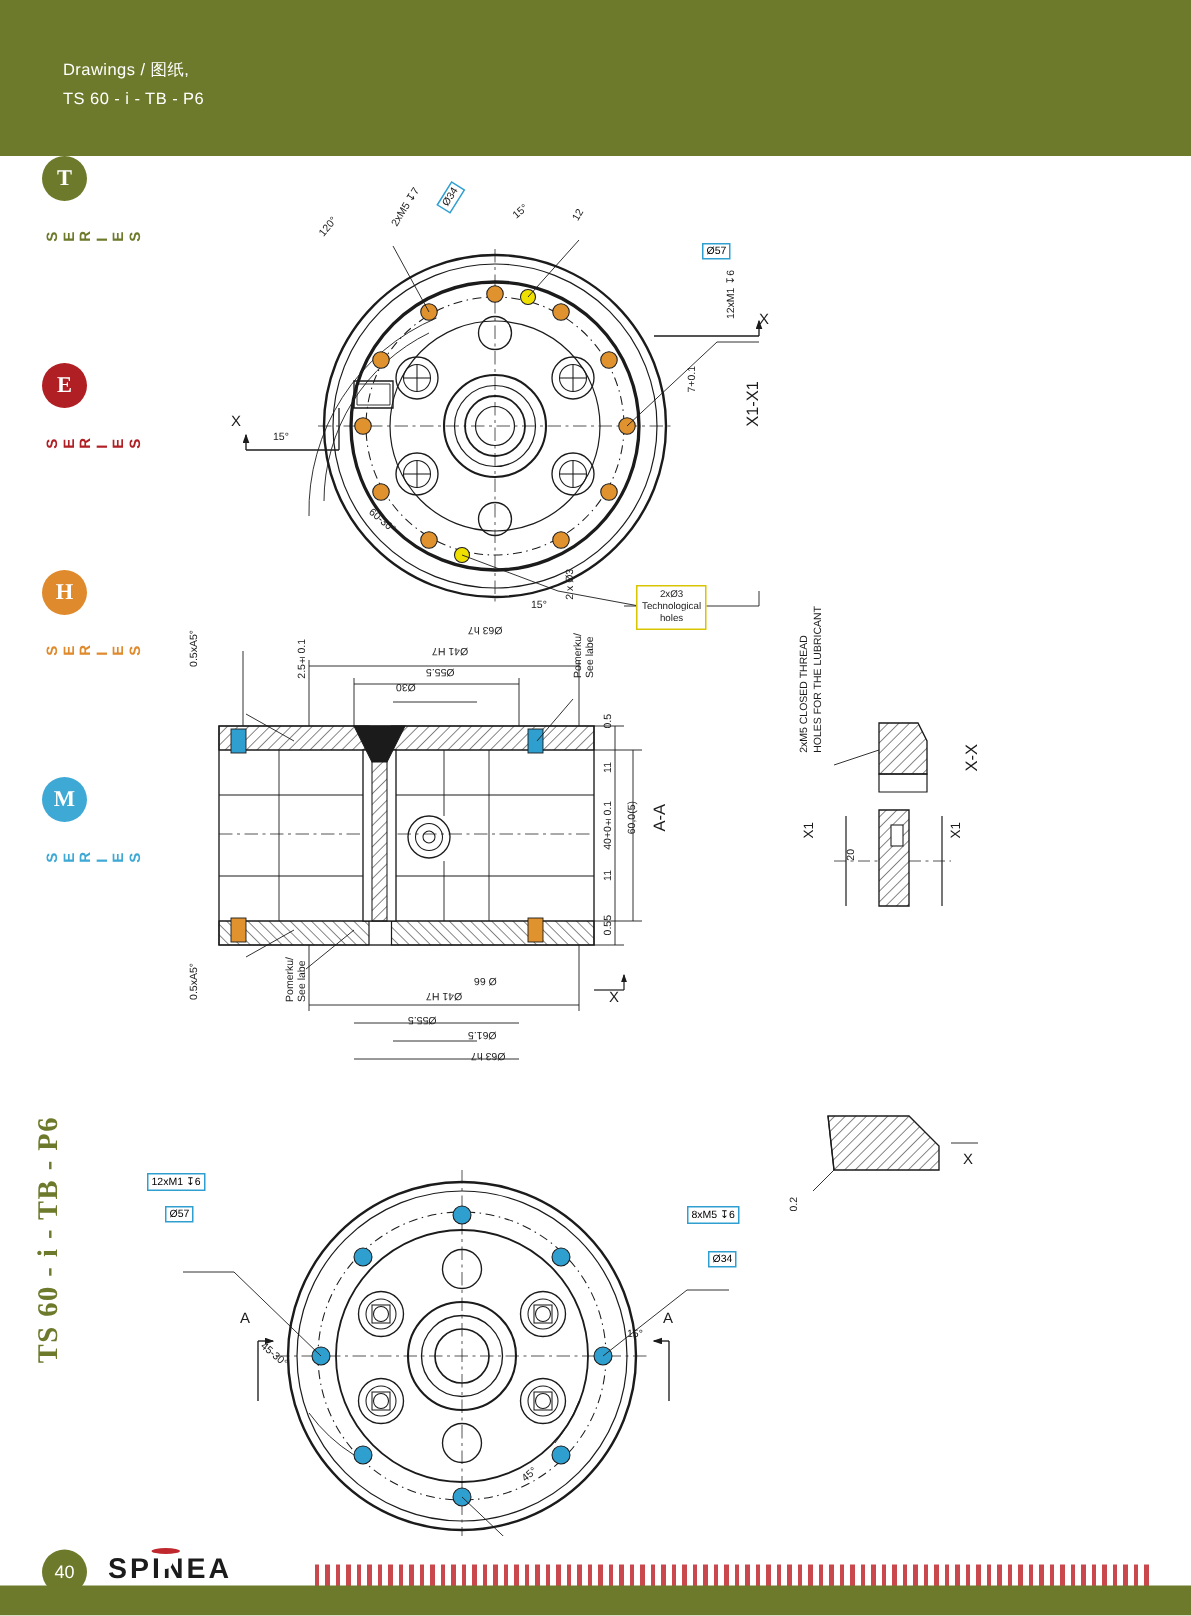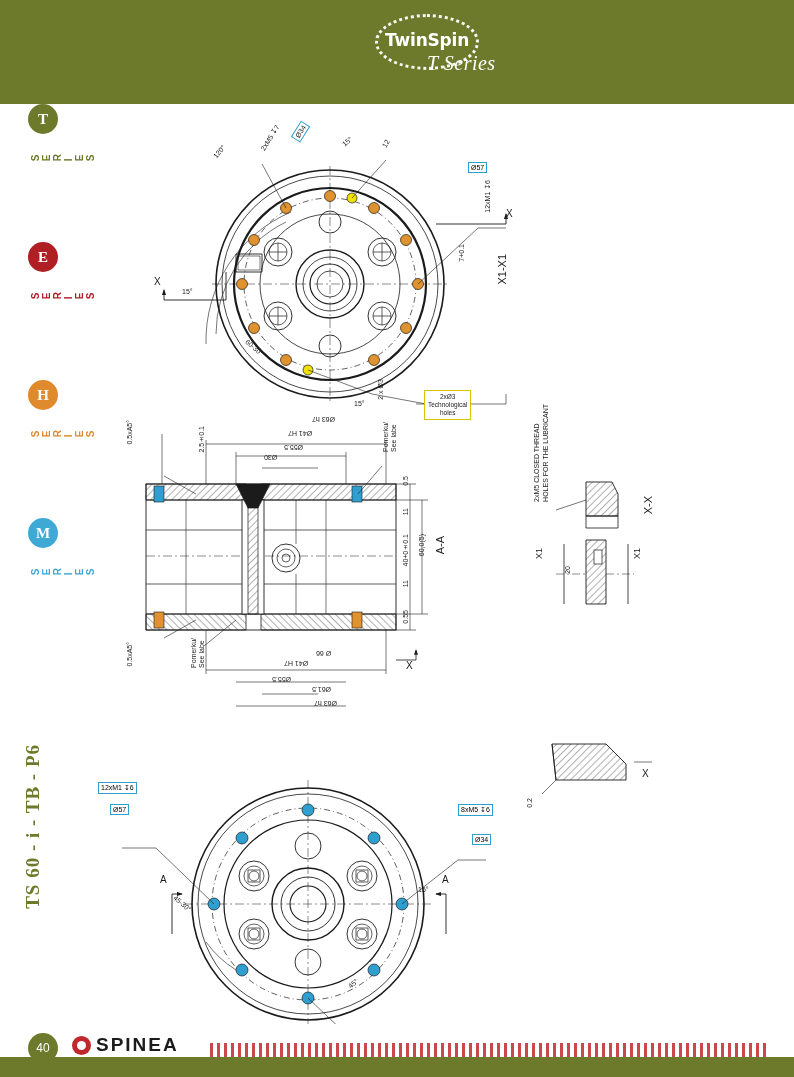--- a/index.html
+++ b/index.html
@@ -75,21 +75,21 @@
     background:#6e7a2b;
   }
   .page-circle {
     position:absolute; left:28px; bottom:14px; width:30px; height:30px;
     border-radius:50%; background:#6e7a2b; color:#fff;
     display:flex; align-items:center; justify-content:center;
     font-size:12px;
   }
   .spinea-logo {
     position:absolute; left:72px; bottom:19px; height:26px;
-    display:flex; align-items:center;
+    display:flex; align-items:center;flex-direction:column;
   }
   .spinea-mark {
     width:19px; height:19px; border-radius:50%; background:#c0282d;
     position:relative; margin-right:5px;
   }
   .spinea-mark::after {
     content:""; position:absolute; left:5px; top:5px; width:9px; height:9px;
     border-radius:50%; background:#ffffff;
   }
   .spinea-text {
@@ -135,25 +135,22 @@
   .tag-tech {
     position:absolute; font-size:6.5px; border:1px solid #d9c400;
     background:#ffffff; padding:2px 3px; line-height:8px; text-align:center;
     color:#1b1b1b;
   }
 </style>
 </head>
 <body>
 
 <div class="header">
-  <div class="logo-wrap">
-    <div class="logo-dots"></div>
-    <div class="logo-word">TwinSpin</div>
-    <div class="logo-series">T Series</div>
-  </div>
+  <div class="header-title">Drawings / 图纸,
+TS 60 - i - TB - P6</div>
 </div>
 
 <div class="sidebar">
   <div class="series-block" style="top:0;">
     <div class="series-badge" style="top:0; background:#6e7a2b;">T</div>
     <div class="series-label" style="color:#6e7a2b;">S E R I E S</div>
   </div>
   <div class="series-block" style="top:138px;">
     <div class="series-badge" style="top:0; background:#b01f24;">E</div>
     <div class="series-label" style="color:#b01f24;">S E R I E S</div>

